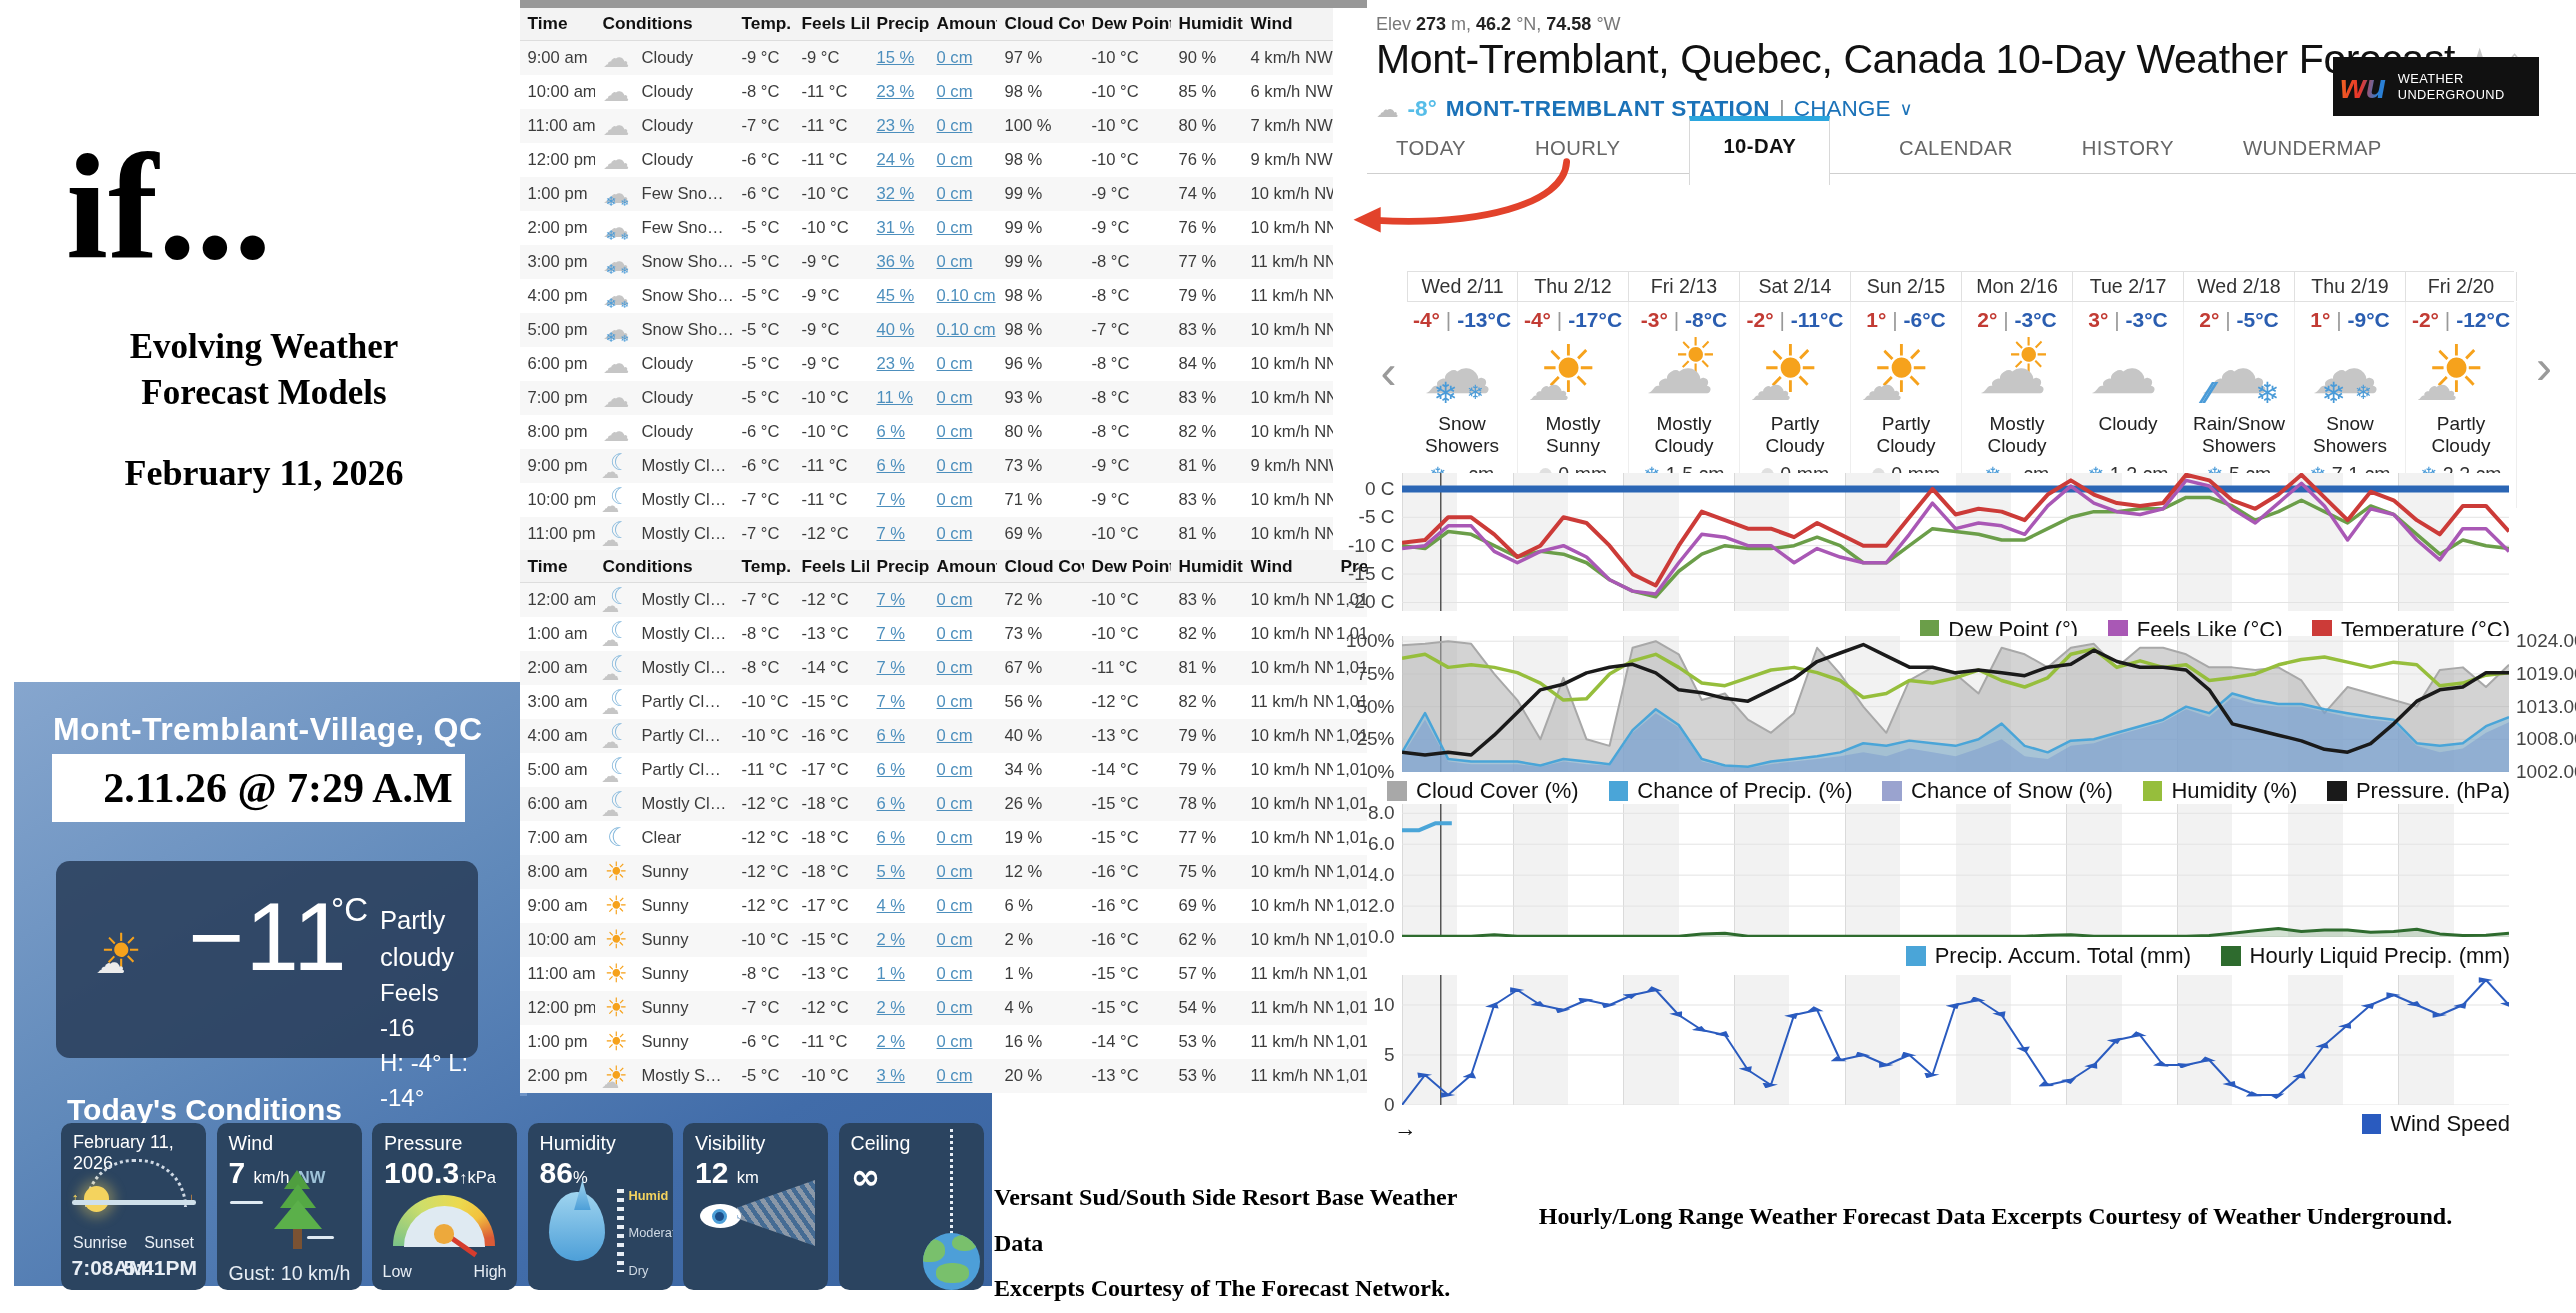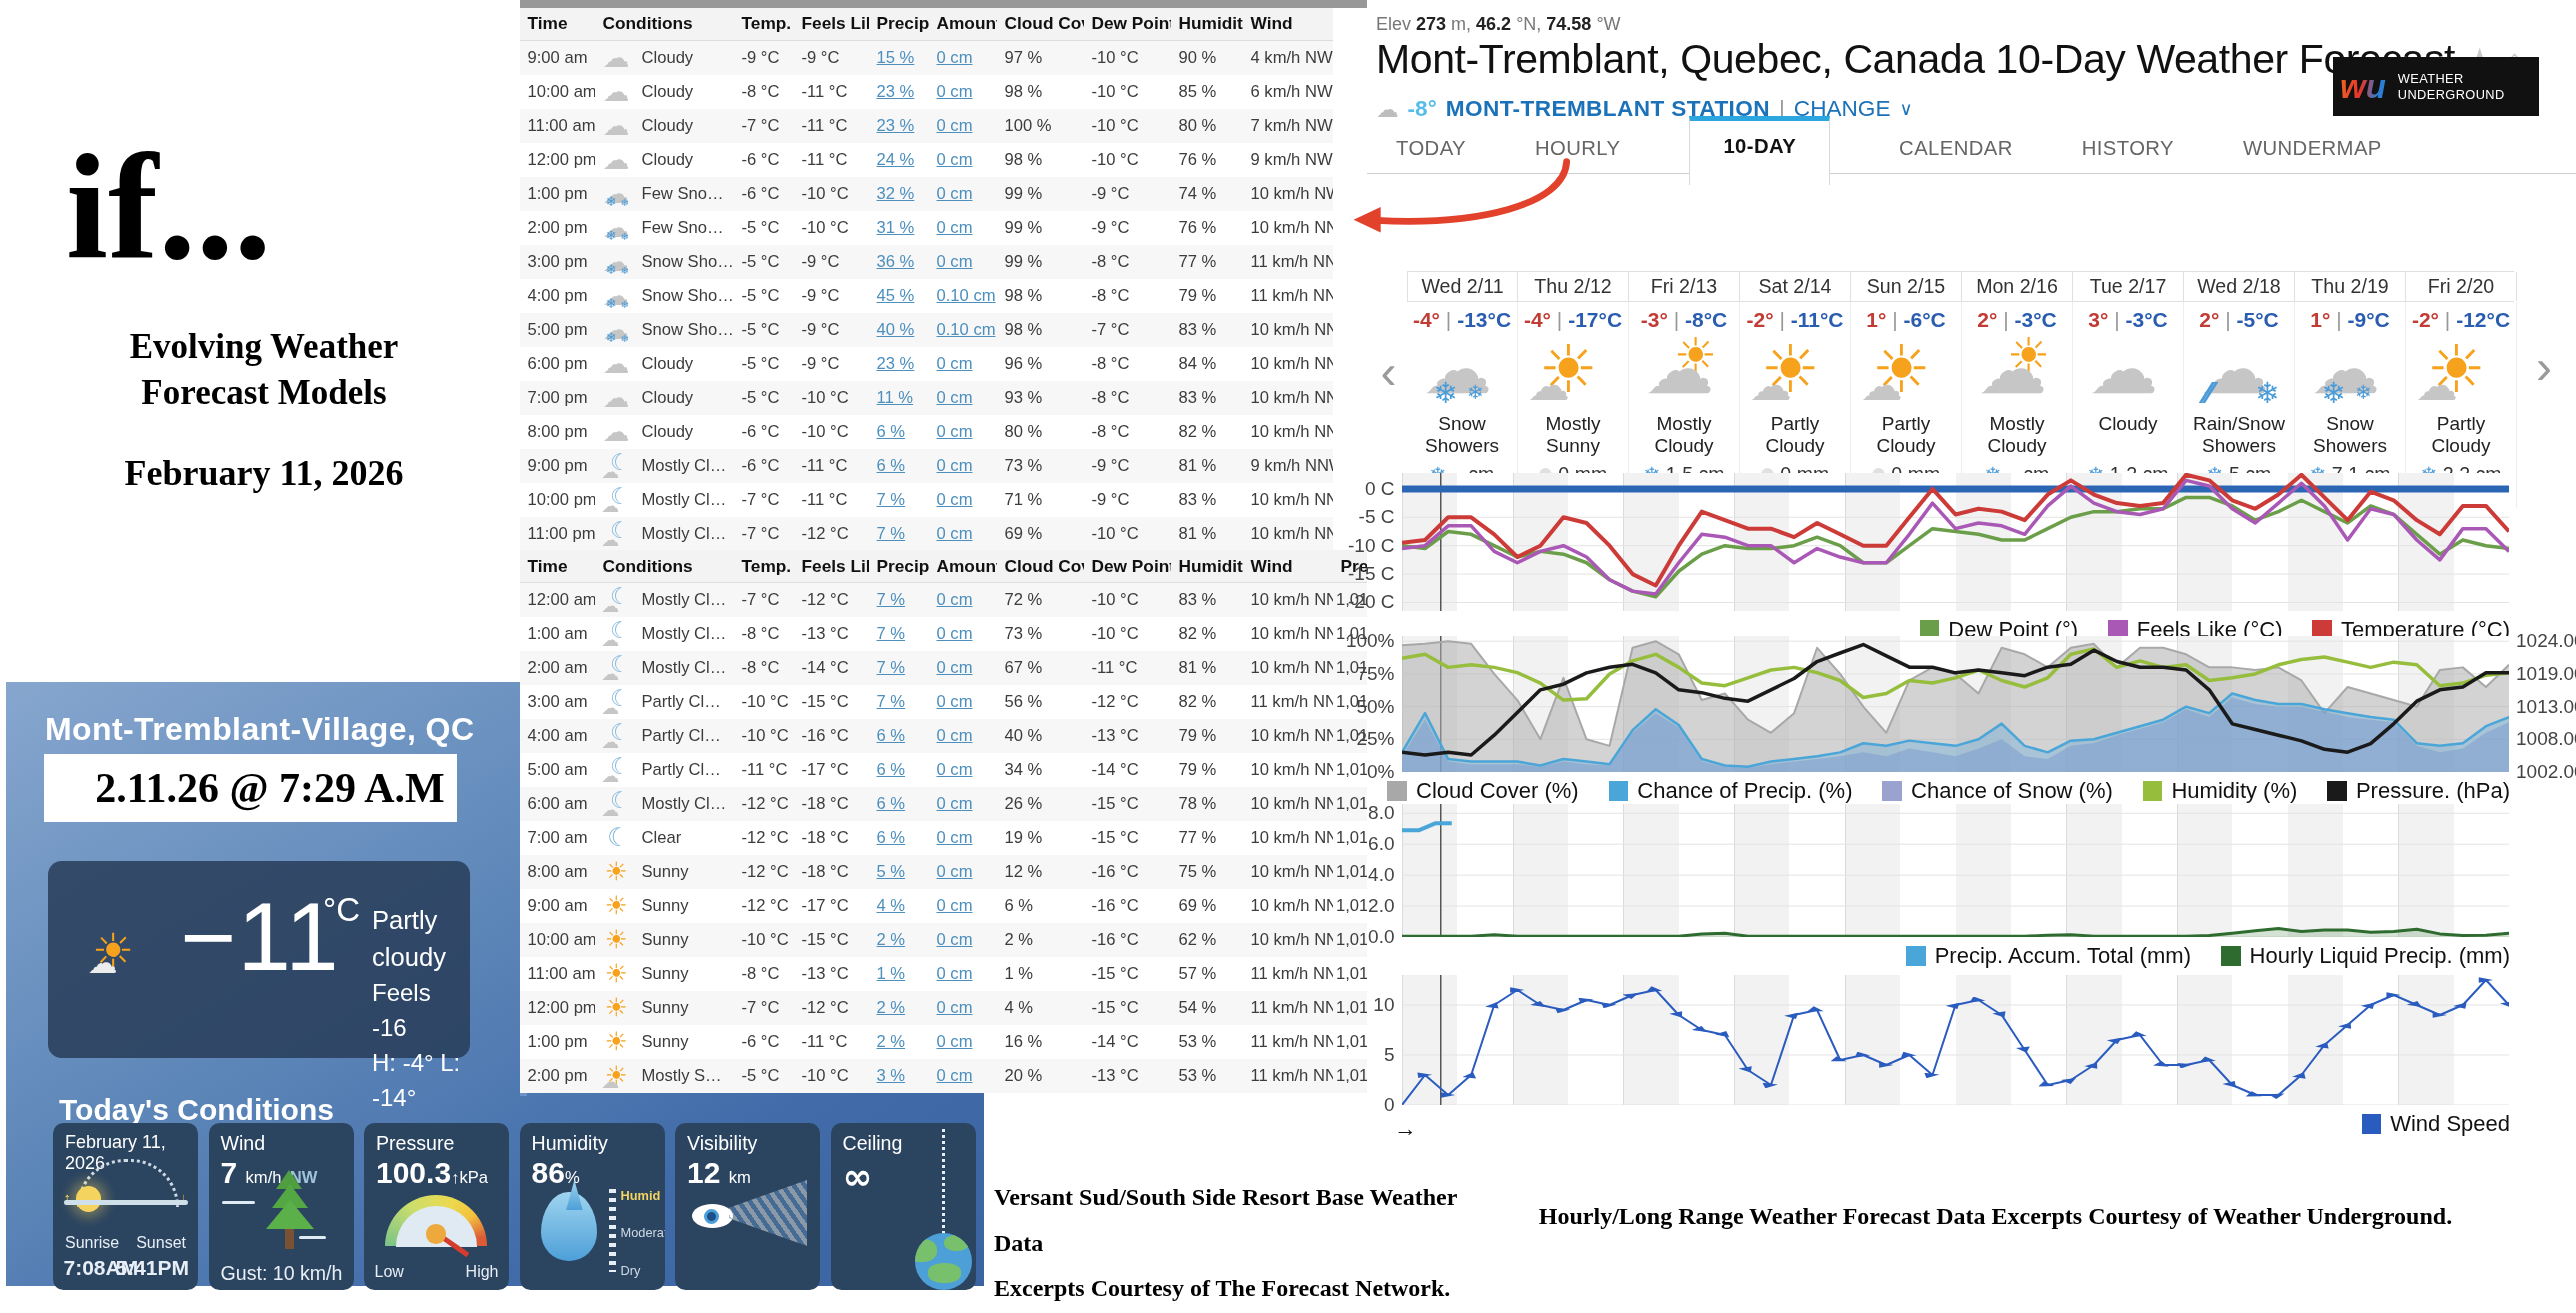--- a/index.html
+++ b/index.html
@@ -12,21 +12,21 @@
            font-weight:bold;font-size:151px;color:#000;line-height:1;}
   .subtitle{left:83px;top:324px;width:362px;text-align:center;font-family:"Liberation Serif","DejaVu Serif",serif;
             font-weight:bold;font-size:35px;color:#000;line-height:1.3;}
   .date-title{left:83px;top:452px;width:362px;text-align:center;font-family:"Liberation Serif","DejaVu Serif",serif;
             font-weight:bold;font-size:36px;color:#000;}
   .caption{font-family:"Liberation Serif","DejaVu Serif",serif;font-weight:bold;font-size:24px;color:#000;line-height:1.9;}
   .cap-left{left:994px;top:1175px;width:512px;}
   .cap-right{left:1506px;top:1194px;width:979px;text-align:center;}
 
   
-  .widget{left:6px;top:682px;width:978px;height:604px;
+  .widget{left:14px;top:682px;width:978px;height:604px;
           background:linear-gradient(150deg,#86a6ce 0%,#6089ba 40%,#416ca9 75%,#3a64a0 100%);}
   .widget .loc{left:39px;top:29px;font-size:32px;font-weight:bold;color:#fff;letter-spacing:0.4px;}
   .widget .datebox{left:38px;top:72px;width:413px;height:68px;background:#fff;display:flex;align-items:center;justify-content:center;}
   .widget .datebox span{font-family:"Liberation Serif","DejaVu Serif",serif;font-weight:bold;font-size:42px;color:#000;margin-left:39px;}
   .cur-card{left:42px;top:179px;width:422px;height:197px;background:rgba(40,60,88,.85);border-radius:13.6px;}
   .cur-card .ic-big{left:41px;top:64px;}
   .cur-temp{left:132px;top:21px;color:#fff;font-size:96px;font-weight:300;letter-spacing:1.5px;}
   .cur-unit{left:275px;top:30px;color:#fff;font-size:33px;}
   .cur-txt{left:324px;top:41px;color:#fff;font-size:24px;line-height:1.45;}
   .tc-title{left:53px;top:411px;color:#fff;font-size:30px;font-weight:bold;}

